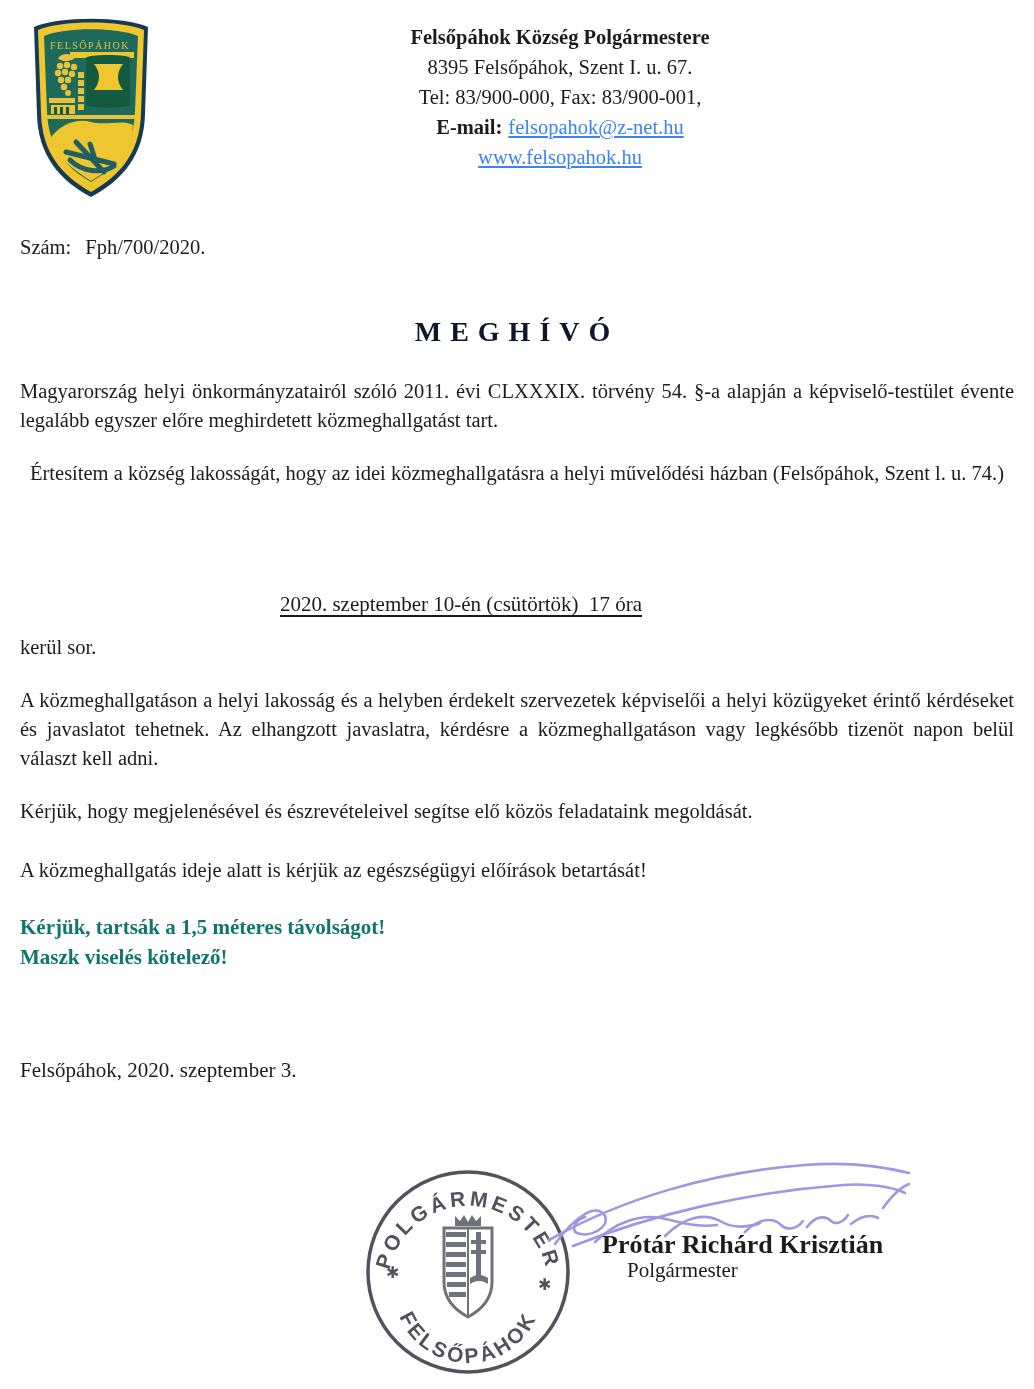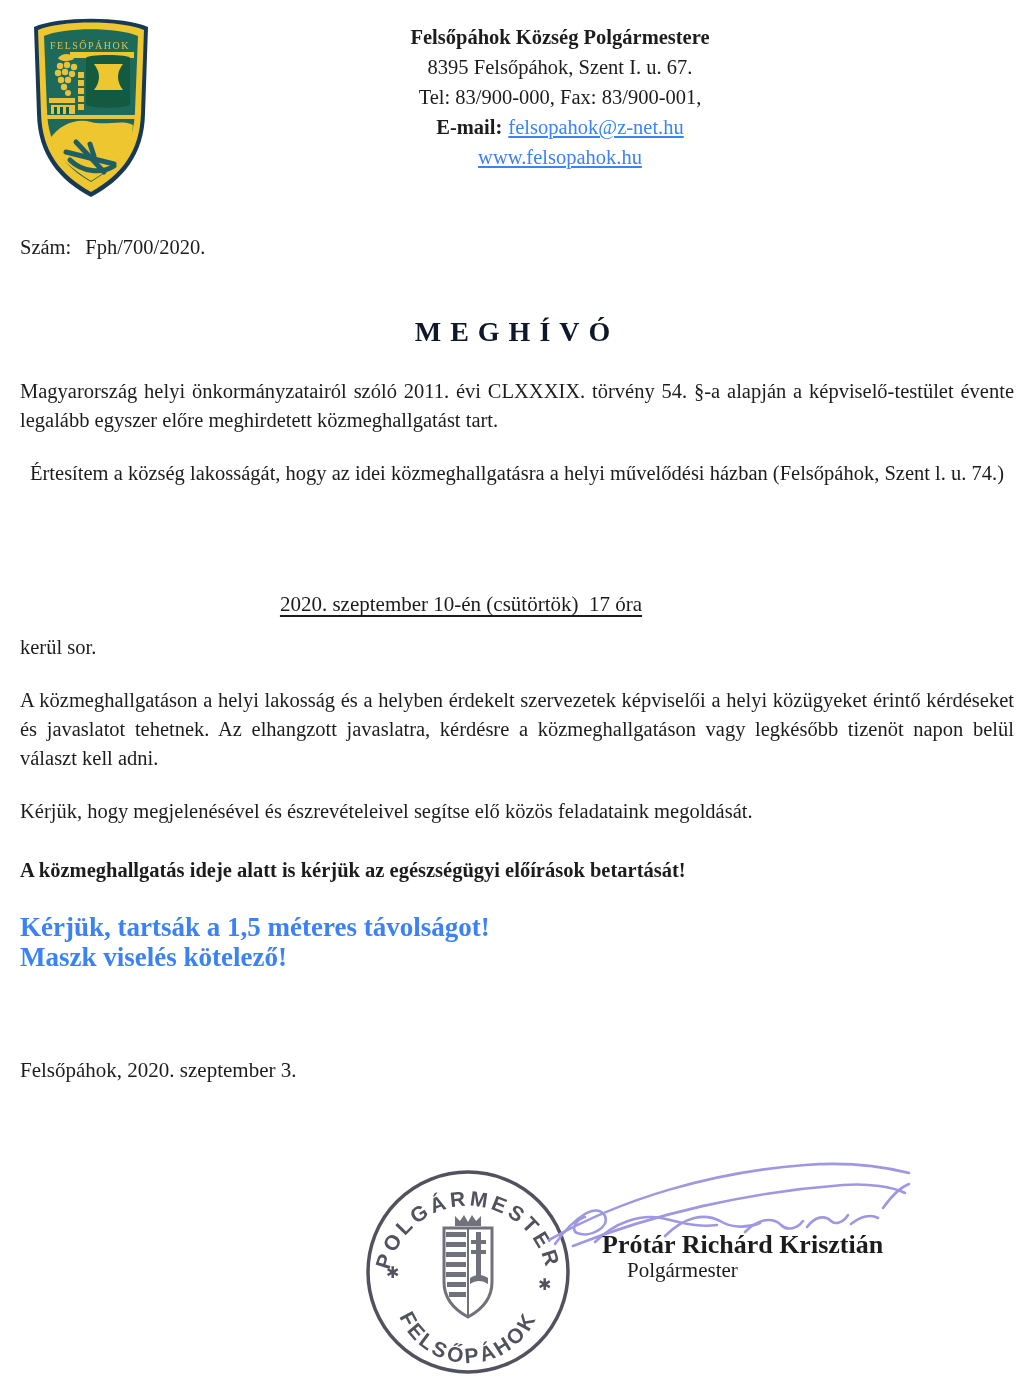--- a/index.html
+++ b/index.html
@@ -33,24 +33,24 @@
   .p1 { top:377px; }
   .p2 { top:459px;text-align:center; }
   .date-line {
     position:absolute; left:20px; top:546px; width:882px; text-align:center;
     font-size:21px; font-weight:normal; white-space:pre-wrap;
     text-decoration:underline; text-decoration-thickness:2px; text-underline-offset:4px;margin-top:46px;
   }
   .p3 { top:633px; }
   .p4 { top:686px; }
   .p5 { top:797px; }
-  .p6 { top:856px; font-weight:bold; }
+  .p6 { top:856px; font-weight:normal; }
   .covid {
     position:absolute; left:20px; top:913px; width:994px;
-    font-size:27px; font-weight:bold; line-height:29.5px; color:#3b82f6;
+    font-size:21px; font-weight:bold; line-height:29.5px; color:#0f766e;
   }
   .place-date { position:absolute; left:20px; top:1058px; font-size:21px; }
   
   .stamp { position:absolute; left:362px; top:1160px; width:212px; height:224px; }
   .signature-ink { position:absolute; left:543px; top:1156px; width:378px; height:96px; }
   .sig-name { position:absolute; left:602px; top:1230px; font-size:26px; font-weight:bold; }
   .sig-title { position:absolute; left:627px; top:1258px; font-size:21px; }
 </style>
 </head>
 <body>

